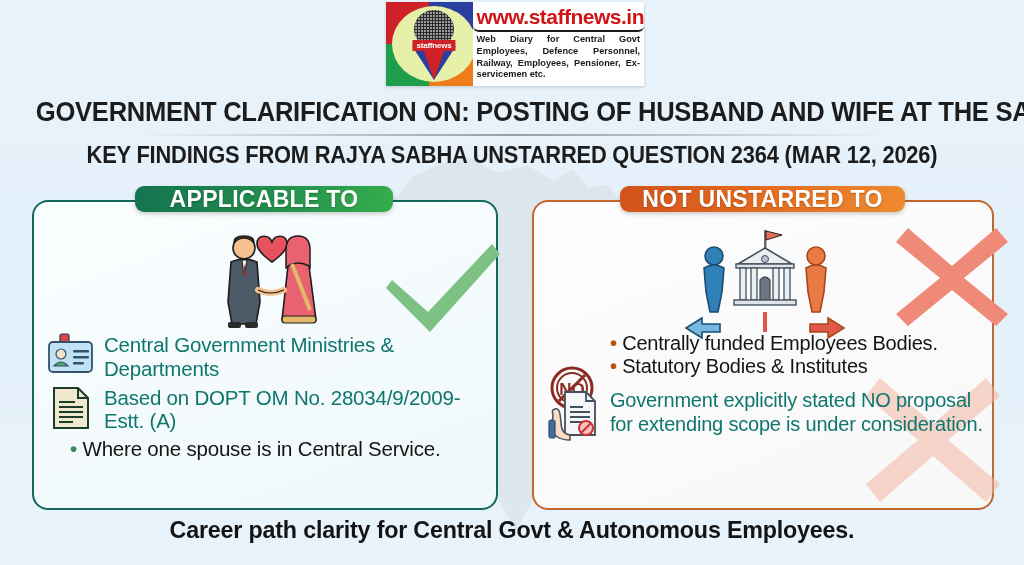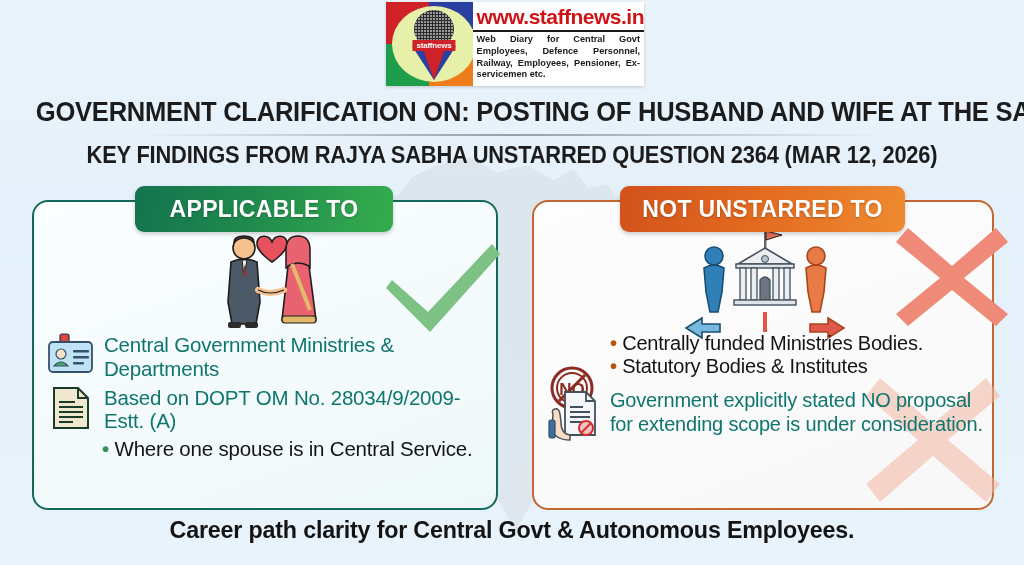--- a/index.html
+++ b/index.html
@@ -57,20 +57,21 @@
     background:#cf2128; color:#fff; font-size:8px; font-weight:bold;
     padding:1px 4px; letter-spacing:-.2px; white-space:nowrap; z-index:3;
     font-family:"Liberation Sans", sans-serif;
   }
   .brand-right{ flex:1; background:#fff; display:flex; flex-direction:column; }
   .brand-stripe{ height:7px; background:#ef7c1b; }
   .brand-url{
     color:#cf1417; font-weight:bold; font-size:21px; line-height:1;
     padding:4px 0 3px 4px; letter-spacing:-.5px;
     border-bottom:2px solid #1a1a1a;
+    border-radius:6px;
   }
   .brand-tag{
     font-size:9.2px; font-weight:bold; color:#1a1a1a; line-height:1.28;
     padding:2px 4px 11px 4px; text-align:justify;
   }
 
   
   .title{
     position:absolute; top:96px; left:0; width:1024px; text-align:center;
     font-size:27.5px; font-weight:bold; color:#1c1c1c; letter-spacing:-.3px;
@@ -92,21 +93,21 @@
   .panel{
     position:absolute; top:200px; height:310px; border-radius:16px;
     background:linear-gradient(160deg,#fbfeff 0%,#f3fafc 60%,#eef8f8 100%);
     z-index:2; overflow:hidden;
   }
   .panel-left{ left:32px; width:466px; border:2.5px solid #13695c; }
   .panel-right{ left:532px; width:462px; border:2.5px solid #c1672f;
     background:linear-gradient(160deg,#fdfdfd 0%,#fafafa 60%,#f7f7f7 100%); }
 
   .pill{
-    position:absolute; top:186px; height:46px; border-radius:9px; z-index:6;
+    position:absolute; top:186px; height:26px; border-radius:9px; z-index:6;
     display:flex; align-items:center; justify-content:center;
     color:#fff; font-weight:bold; font-size:23px; letter-spacing:.3px;
     text-shadow:0 1px 2px rgba(0,0,0,.25);
     box-shadow:0 2px 4px rgba(0,0,0,.2);
     font-family:"Liberation Sans", sans-serif;
   }
   .pill-left{ left:135px; width:258px; background:linear-gradient(100deg,#14734f 0%,#1f8a4d 45%,#35ad4e 100%); }
   .pill-right{ left:620px; width:285px; background:linear-gradient(100deg,#d2521b 0%,#e2691f 45%,#ef8a30 100%); }
 
   
@@ -235,21 +236,21 @@
         <rect x="13" y="16" width="16" height="2" fill="#1b3b2b"></rect>
         <rect x="13" y="21" width="24" height="2" fill="#1b3b2b"></rect>
         <rect x="13" y="26" width="24" height="2" fill="#1b3b2b"></rect>
         <rect x="13" y="31" width="24" height="2" fill="#1b3b2b"></rect>
         <rect x="13" y="36" width="14" height="2" fill="#1b3b2b"></rect>
       </svg>
     </div>
     <div class="row-txt">Based on DOPT OM No. 28034/9/2009-Estt. (A)</div>
   </div>
 
-  <div class="row" style="margin-left:56px;">
+  <div class="row" style="margin-left:24px;">
     <div class="row-sub">
       <span class="bullet">•</span>
       <span>Where one spouse is in Central Service.</span>
     </div>
   </div>
 </div>
 
 <div class="panel panel-right"></div>
 
 <svg class="big-x1" viewBox="0 0 124 110">
@@ -294,21 +295,21 @@
           <circle cx="22" cy="22" r="20" fill="none" stroke="#8c2b22" stroke-width="3"></circle>
           <circle cx="22" cy="22" r="15" fill="none" stroke="#8c2b22" stroke-width="2"></circle>
           <text x="22" y="29" text-anchor="middle" font-family="Liberation Sans, sans-serif" font-size="17" font-weight="bold" fill="#8c2b22">NO</text>
           <line x1="9" y1="35" x2="35" y2="9" stroke="#8c2b22" stroke-width="3"></line>
         </g>
       </svg>
     </div>
     <div>
       <div class="row-sub">
         <span class="bullet-o">•</span>
-        <span>Centrally funded Ministries Bodies.</span>
+        <span>Centrally funded Employees Bodies.</span>
       </div>
       <div class="row-sub">
         <span class="bullet-o">•</span>
         <span>Statutory Bodies &amp; Institutes</span>
       </div>
     </div>
   </div>
 
   <div class="row" style="margin-top:10px;">
     <div class="row-ico" style="width:54px;height:54px;">

